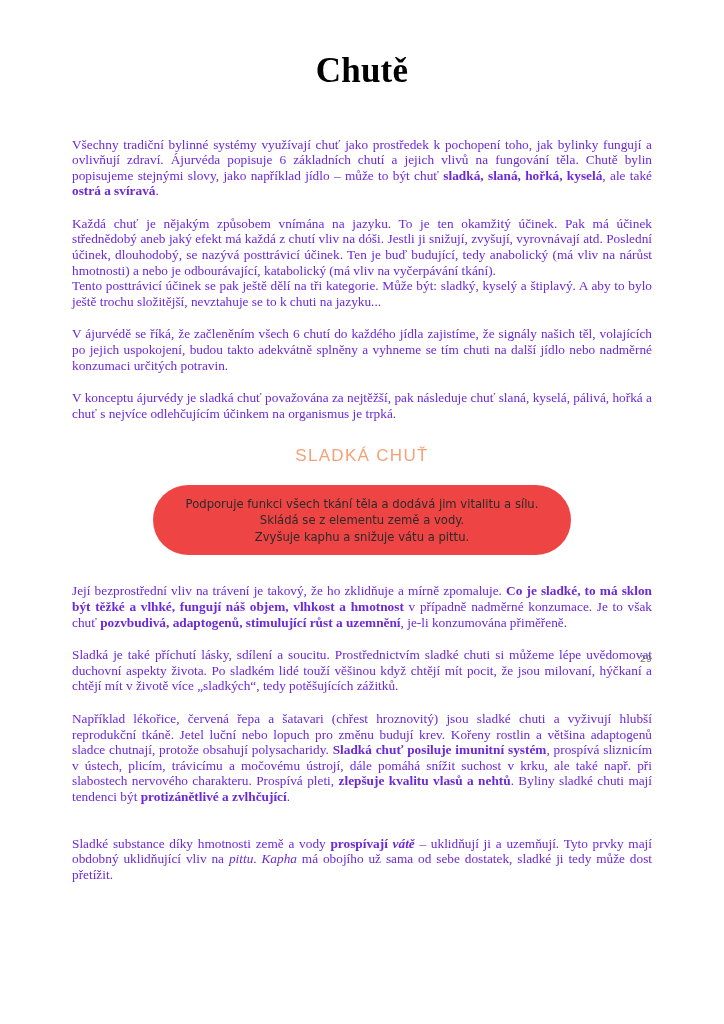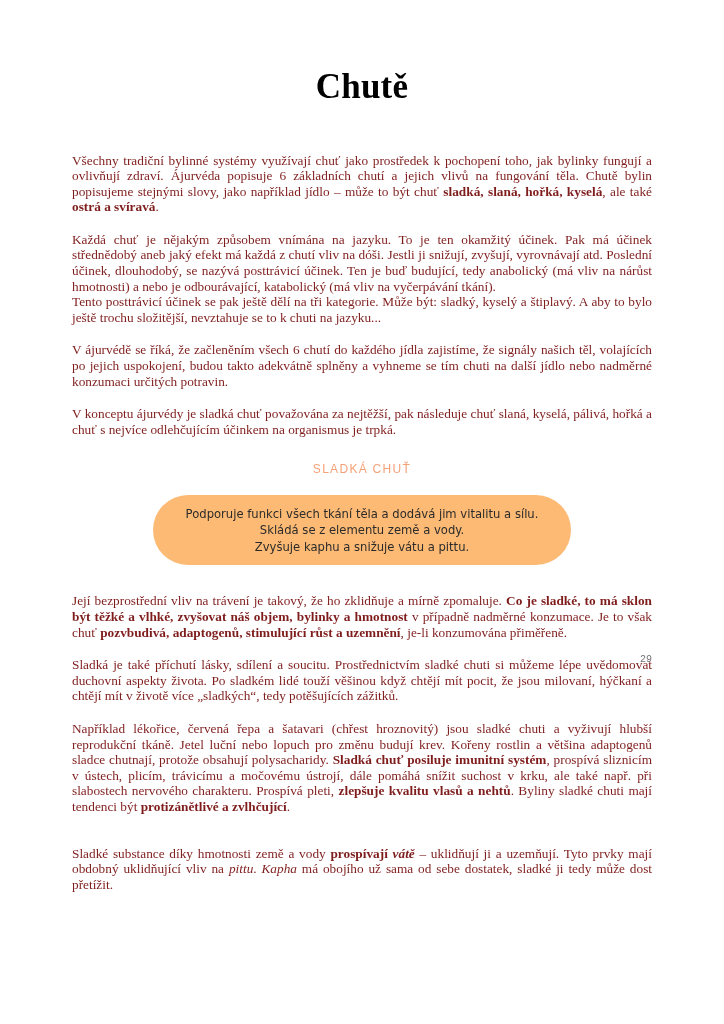--- a/index.html
+++ b/index.html
@@ -12,21 +12,21 @@
     height: 1024px;
     overflow: hidden;
     font-family: "Liberation Serif", "DejaVu Serif", serif;
     color: #1a1a1a;
     position: relative;
   }
   .page {
     width: 724px;
     height: 720px;
     box-sizing: border-box;
-    padding: 16px 72px;
+    padding: 0 72px;
     position: relative;
   }
   .page-title {
     text-align: center;
     font-family: "Liberation Serif", "DejaVu Serif", serif;
     font-weight: bold;
     font-size: 35px;
     letter-spacing: 0.2px;
     margin: 0;
     padding-top: 52px;
@@ -36,50 +36,50 @@
   .body-block {
     margin-top: 46px;
   }
   p.para {
     margin: 0 0 17px 0;
     font-size: 13.3px;
     line-height: 15.6px;
     text-align: justify;
     text-justify: inter-word;
     hyphens: none;
-    color: #7f1d1d;
+    color: #6d28d9;
   }
   p.para.tight {
     margin-bottom: 0;
   }
   p.para b, p.para strong {
     font-weight: bold;
   }
   p.para i, p.para em {
   }
   .section-heading {
     text-align: center;
     font-family: "Liberation Sans", "DejaVu Sans", sans-serif;
-    font-size: 12px;
+    font-size: 17px;
     letter-spacing: 1.3px;
     color: #F5A178;
     margin: 25px 0 0 0;
     font-weight: normal;
   }
   .callout-wrap {
     display: flex;
     justify-content: center;
     margin-top: 19px;
     margin-bottom: 28px;
   }
   .callout {
     width: 418px;
     min-height: 70px;
     box-sizing: border-box;
-    background: #fdba74;
+    background: #ef4444;
     border-radius: 40px;
     display: flex;
     flex-direction: column;
     align-items: center;
     justify-content: center;
     padding: 8px 38px;
     font-family: "DejaVu Sans", "Liberation Sans", sans-serif;
     font-size: 11.6px;
     line-height: 16.5px;
     color: #2b2b2b;
@@ -125,21 +125,21 @@
     <h2 class="section-heading">SLADKÁ CHUŤ</h2>
 
     <div class="callout-wrap">
       <div class="callout">
         <span class="cline">Podporuje funkci všech tkání těla a dodává jim vitalitu a sílu.</span>
         <span class="cline">Skládá se z elementu země a vody.</span>
         <span class="cline">Zvyšuje kaphu a snižuje vátu a pittu.</span>
       </div>
     </div>
 
-    <p class="para after-callout"><span>Její bezprostřední vliv na trávení je takový, že ho zklidňuje a mírně zpomaluje. </span><b>Co je sladké, to má sklon být těžké a vlhké, zvyšovat náš objem, bylinky a hmotnost</b><span> v případně nadměrné konzumace. Je to však chuť </span><b>pozvbudivá, adaptogenů, stimulující růst a uzemnění</b><span>, je-li konzumována přiměřeně.</span></p>
+    <p class="para after-callout"><span>Její bezprostřední vliv na trávení je takový, že ho zklidňuje a mírně zpomaluje. </span><b>Co je sladké, to má sklon být těžké a vlhké, fungují náš objem, vlhkost a hmotnost</b><span> v případně nadměrné konzumace. Je to však chuť </span><b>pozvbudivá, adaptogenů, stimulující růst a uzemnění</b><span>, je-li konzumována přiměřeně.</span></p>
 
     <p class="para">Sladká je také příchutí lásky, sdílení a soucitu. Prostřednictvím sladké chuti si můžeme lépe uvědomovat duchovní aspekty života. Po sladkém lidé touží věšinou když chtějí mít pocit, že jsou milovaní, hýčkaní a chtějí mít v životě více „sladkých“, tedy potěšujících zážitků.</p>
 
 
     <p class="para"><span>Například lékořice, červená řepa a šatavari (chřest hroznovitý) jsou sladké chuti a vyživují hlubší reprodukční tkáně. Jetel luční nebo lopuch pro změnu budují krev. Kořeny rostlin a většina adaptogenů sladce chutnají, protože obsahují polysacharidy. </span><b>Sladká chuť posiluje imunitní systém</b><span>, prospívá sliznicím v ústech, plicím, trávicímu a močovému ústrojí, dále pomáhá snížit suchost v krku, ale také např. při slabostech nervového charakteru. Prospívá pleti, </span><b>zlepšuje kvalitu vlasů a nehtů</b><span>. Byliny sladké chuti mají tendenci být </span><b>protizánětlivé a zvlhčující</b><span>.</span></p>
 
     <div class="spacer-lg"></div>
 
     <p class="para"><span>Sladké substance díky hmotnosti země a vody </span><b>prospívají </b><b><i>vátě</i></b><span> – uklidňují ji a uzemňují. Tyto prvky mají obdobný uklidňující vliv na </span><i>pittu</i><span>. </span><i>Kapha</i><span> má obojího už sama od sebe dostatek, sladké ji tedy může dost přetížit.</span></p>
 

